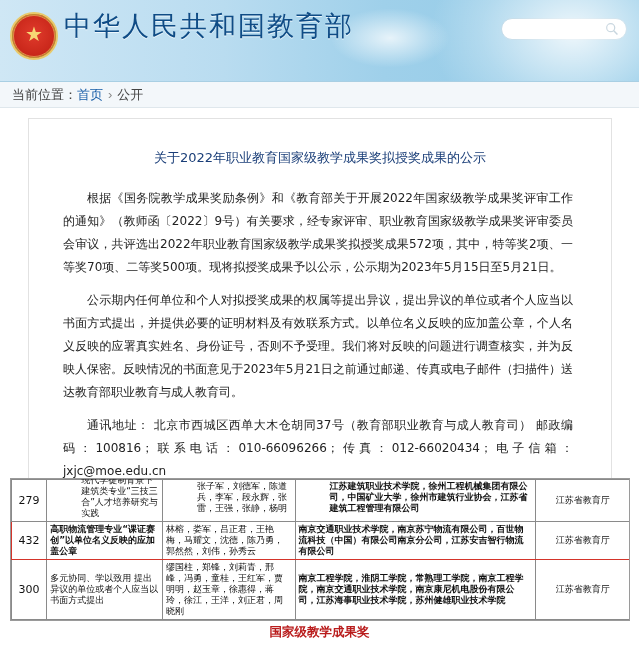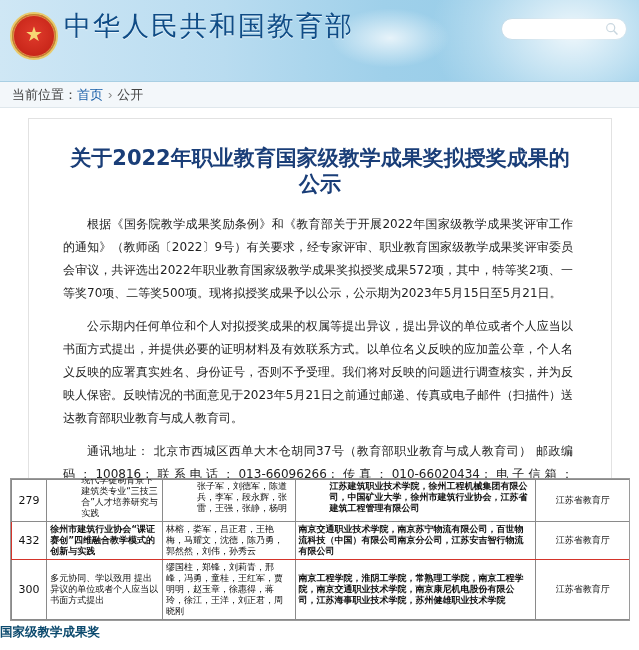--- a/index.html
+++ b/index.html
@@ -91,21 +91,21 @@
   .doc-wrap {
     position:absolute; left:28px; top:118px;
     width:584px;
     background:#ffffff;
     border:1px solid #e2e2e2;
   }
   .doc-inner { padding: 14px 34px 10px 34px; }
   .doc-title {
     text-align:center;
     font-family:"DejaVu Sans", sans-serif;
-    font-size:21px; font-weight:bold;
+    font-size:13px; font-weight:normal;
     color:#1a3e78;
     line-height:26px;
     padding: 12px 0 6px 0;
   }
   .doc-p {
     font-family:"DejaVu Sans", sans-serif;
     font-size:12px;
     color:#222;
     line-height:23px;
     text-align:justify;
@@ -150,23 +150,23 @@
   .c-rec { width:92px; text-align:center; }
   tr.highlight td { border-top:1.5px solid #d4342a; border-bottom:1.5px solid #d4342a; }
   tr.highlight td:first-child { border-left:1.5px solid #d4342a;margin-left:43px; }
   tr.highlight td:last-child { border-right:1.5px solid #d4342a; }
   .bold-name { font-weight:bold; }
   .clip-top { margin-top:-7px; display:block;margin-left:31px; }
   .clip-bottom { margin-bottom:-8px; display:block; }
 
   .caption {
     position:absolute; left:0; top:624px;
-    width:639px; 
-    font-family:"DejaVu Sans", sans-serif;
-    font-size:12.5px; font-weight:bold; color:#0c4a6e;
+    width:639px; text-align:center;
+    font-family:"DejaVu Sans", sans-serif;
+    font-size:12.5px; font-weight:bold; color:#b91c1c;
   }
 </style>
 </head>
 <body>
 
 <div class="page">
 
   <div class="banner">
     <div class="emblem">
       <div class="rays"></div>
@@ -186,21 +186,21 @@
     <a href="#">首页</a>
     <span class="crumb-sep">›</span>
     <span>公开</span>
   </div>
 
   <div class="doc-wrap">
     <div class="doc-inner">
       <div class="doc-title">关于2022年职业教育国家级教学成果奖拟授奖成果的公示</div>
       <p class="doc-p">根据《国务院教学成果奖励条例》和《教育部关于开展2022年国家级教学成果奖评审工作的通知》（教师函〔2022〕9号）有关要求，经专家评审、职业教育国家级教学成果奖评审委员会审议，共评选出2022年职业教育国家级教学成果奖拟授奖成果572项，其中，特等奖2项、一等奖70项、二等奖500项。现将拟授奖成果予以公示，公示期为2023年5月15日至5月21日。</p>
       <p class="doc-p">公示期内任何单位和个人对拟授奖成果的权属等提出异议，提出异议的单位或者个人应当以书面方式提出，并提供必要的证明材料及有效联系方式。以单位名义反映的应加盖公章，个人名义反映的应署真实姓名、身份证号，否则不予受理。我们将对反映的问题进行调查核实，并为反映人保密。反映情况的书面意见于2023年5月21日之前通过邮递、传真或电子邮件（扫描件）送达教育部职业教育与成人教育司。</p>
-      <p class="doc-p contact">通讯地址：  北京市西城区西单大木仓胡同37号（教育部职业教育与成人教育司）  邮政编码：100816；联系电话：013-66096266；传真：010-66020434；电子信箱：jxjc@moe.edu.cn</p>
+      <p class="doc-p contact">通讯地址：  北京市西城区西单大木仓胡同37号（教育部职业教育与成人教育司）  邮政编码：100816；联系电话：010-66096266；传真：012-66020434；电子信箱：jxjc@moe.edu.cn</p>
       <div class="attach">
         <span class="lbl">附件：</span><a class="lnk" href="#">2022年职业教育国家级教学成果奖拟授奖成果名单</a>
       </div>
     </div>
   </div>
 
   <div class="table-area">
     <table class="grid">
       <tbody>
         <tr>
@@ -211,21 +211,21 @@
           <td class="c-people">
               <span class="clip-top">张子军，刘德军，陈道兵，李军，段永辉，张雷，王强，张静，杨明</span>
             </td>
           <td class="c-unit">
               <span class="clip-top">江苏建筑职业技术学院，徐州工程机械集团有限公司，中国矿业大学，徐州市建筑行业协会，江苏省建筑工程管理有限公司</span>
             </td>
           <td class="c-rec">江苏省教育厅</td>
         </tr>
         <tr class="highlight">
           <td class="c-num">432</td>
-          <td class="c-name bold-name">徐州市建筑行业协会“课证赛创”四维融合教学模式的创新与实践</td>
+          <td class="c-name bold-name">高职物流管理专业“课证赛创”以单位名义反映的应加盖公章</td>
           <td class="c-people">林榕，娄军，吕正君，王艳梅，马耀文，沈德，陈乃勇，郭然然，刘伟，孙秀云</td>
           <td class="c-unit">南京交通职业技术学院，南京苏宁物流有限公司，百世物流科技（中国）有限公司南京分公司，江苏安吉智行物流有限公司</td>
           <td class="c-rec">江苏省教育厅</td>
         </tr>
         <tr>
           <td class="c-num">300</td>
           <td class="c-name">多元协同、学以致用  提出异议的单位或者个人应当以书面方式提出</td>
           <td class="c-people">缪国柱，郑锋，刘莉青，邢峰，冯勇，童桂，王红军，贾明明，赵玉章，徐惠得，蒋玲，徐江，王洋，刘正君，周晓刚</td>
           <td class="c-unit">南京工程学院，淮阴工学院，常熟理工学院，南京工程学院，南京交通职业技术学院，南京康尼机电股份有限公司，江苏海事职业技术学院，苏州健雄职业技术学院</td>
           <td class="c-rec">江苏省教育厅</td>

